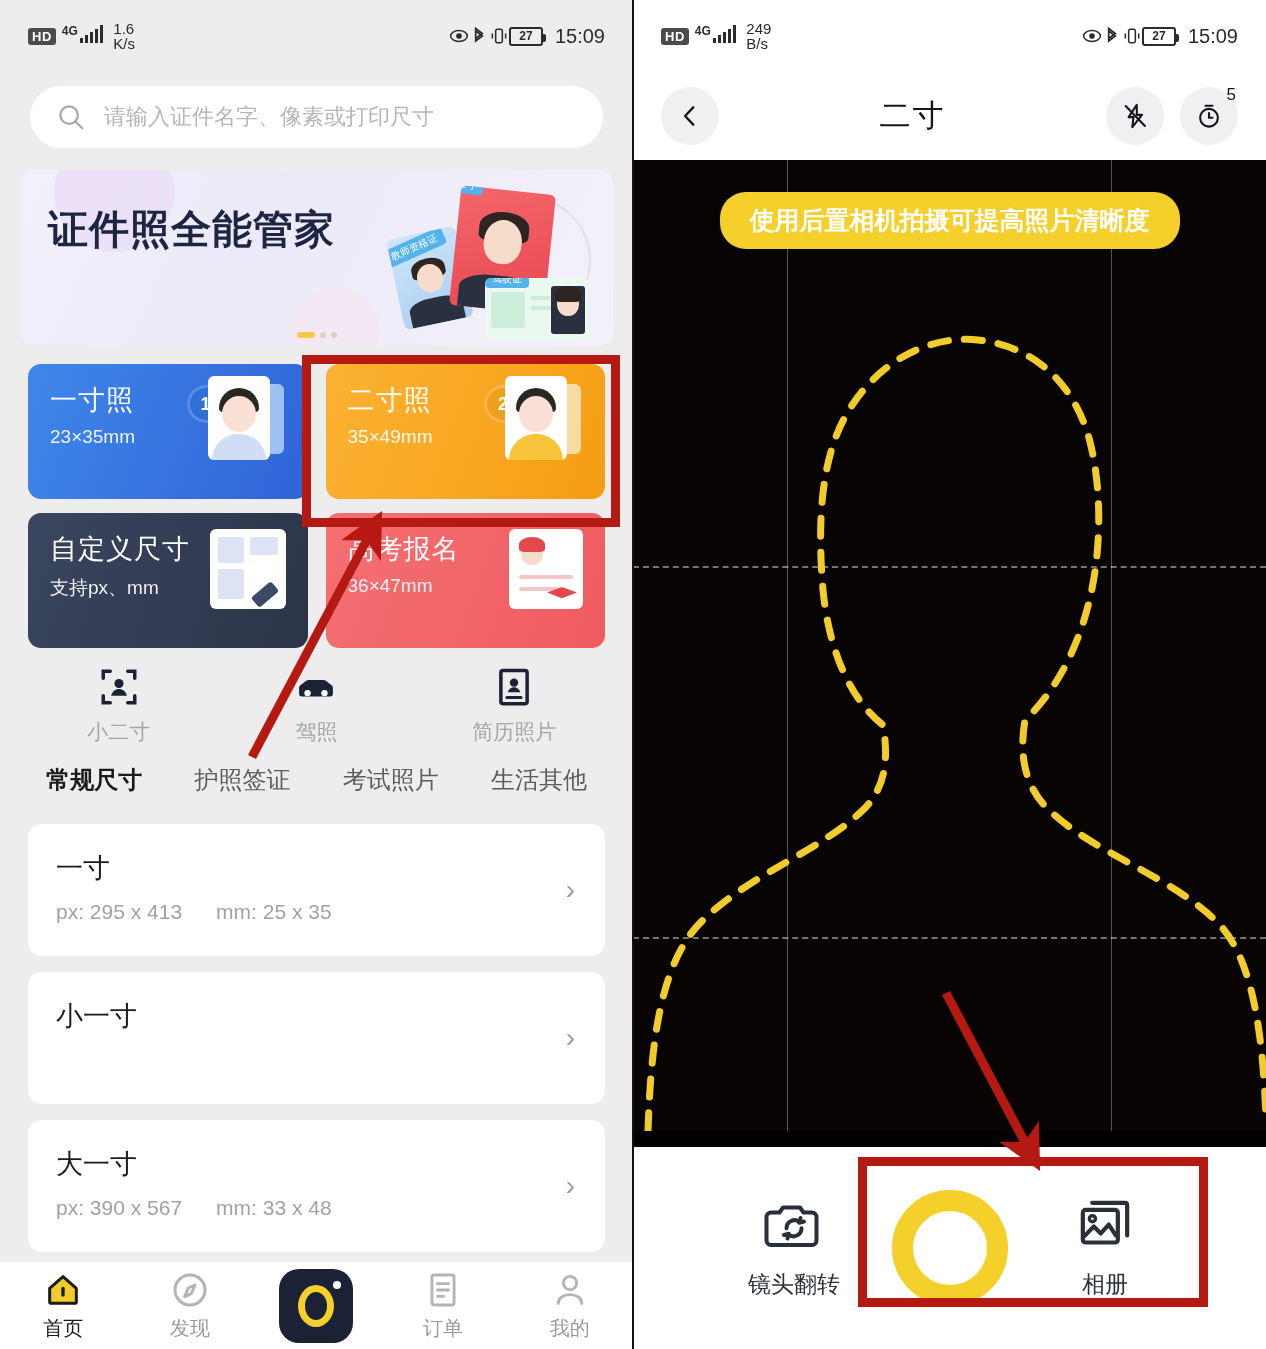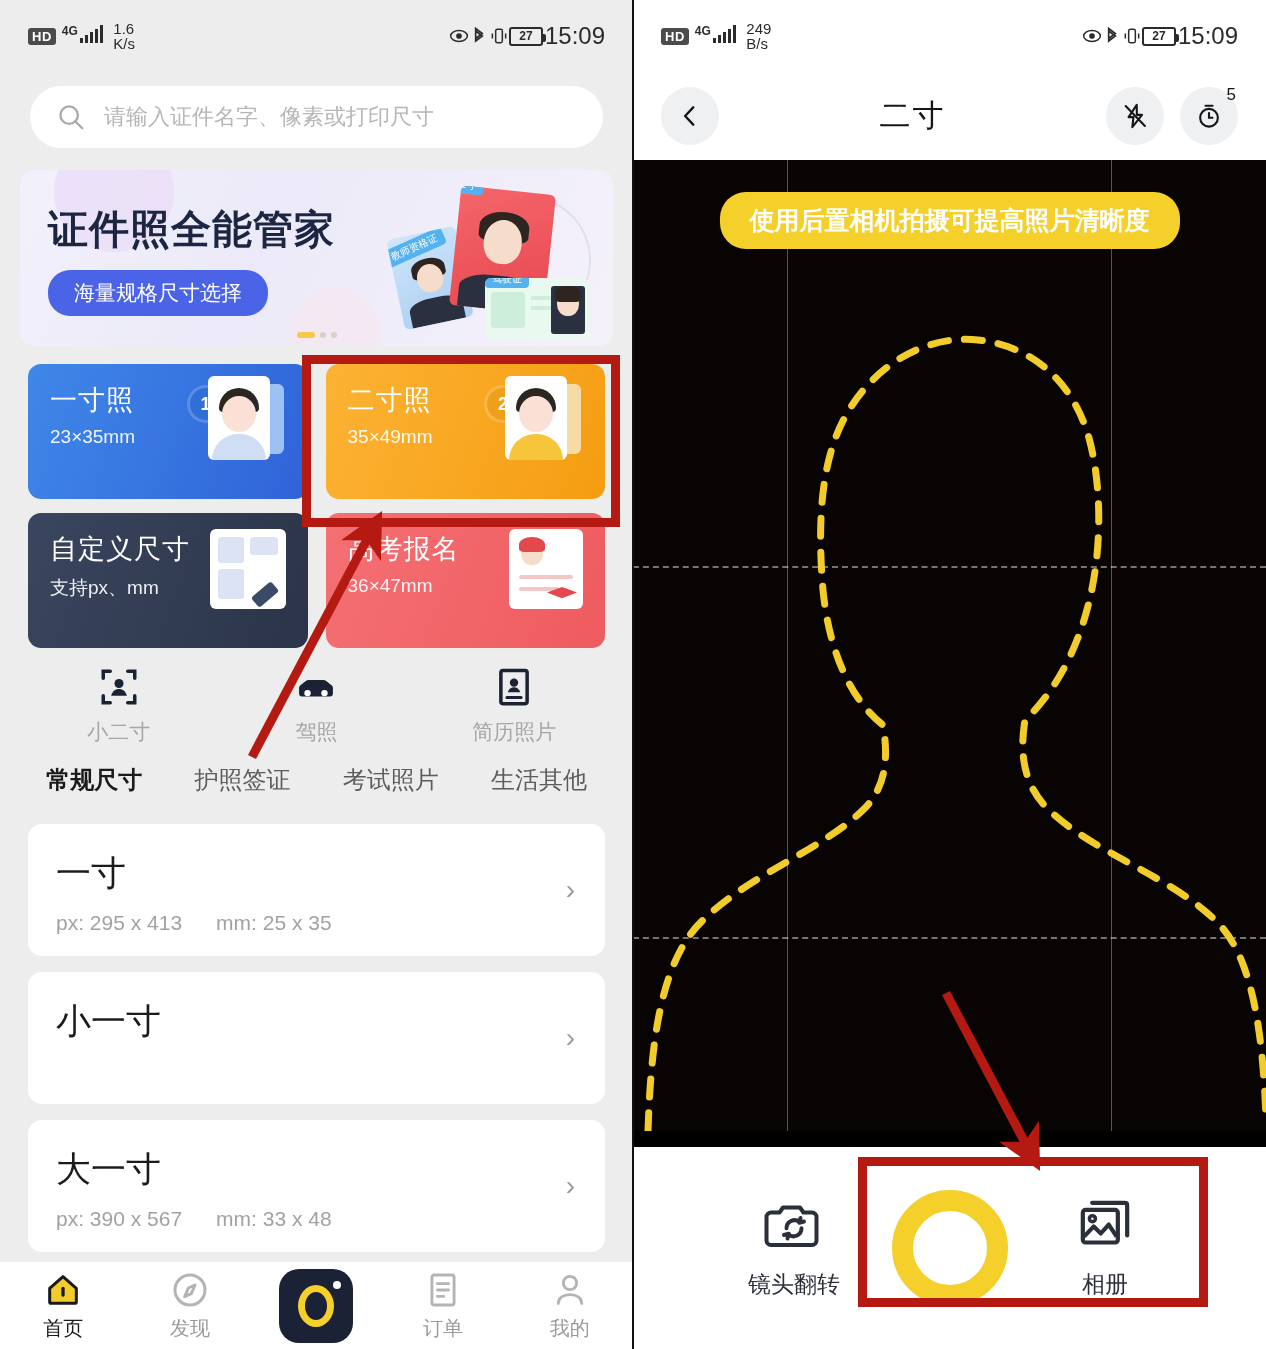--- a/index.html
+++ b/index.html
@@ -37,21 +37,21 @@
   .speed span { display: block; }
   .batt {
     position: relative; width: 34px; height: 19px; border: 2px solid #2b2b2b;
     border-radius: 3px; display: flex; align-items: center; justify-content: center;
     font-size: 12px; font-weight: bold;
   }
   .batt::after {
     content:""; position:absolute; right:-5px; top:5px; width:3px;height:8px;
     background:#2b2b2b; border-radius:0 2px 2px 0;
   }
-  .clock { font-size: 24px; margin-left: 2px; }
+  .clock { font-size: 20px; margin-left: 12px; }
   .ic { width: 20px; height: 20px; display:inline-block; }
 
   
   .searchbar {
     margin: 14px 30px 0; height: 62px; background: #fff; border-radius: 31px;
     display: flex; align-items: center; padding: 0 26px; gap: 18px;
   }
   .searchbar .ph { color: #b6b6b6; font-size: 22px; }
 
   
@@ -133,21 +133,21 @@
     width: 104px; height: 10px; background:#f8d32f; z-index:-1;
   }
   .tab .txt { position: relative; z-index: 2;}
 
   
   .sizelist { margin: 20px 28px 0; display:flex; flex-direction:column; gap:16px; }
   .sizeitem {
     background:#fff; border-radius:14px; height:132px; padding: 26px 26px 0 28px;
     position:relative;
   }
-  .si-title { font-size:35px; color:#1b1b1b; }
+  .si-title { font-size:27px; color:#1b1b1b; }
   .si-meta { margin-top:14px; font-size:21px; color:#a2a2a2; display:flex; gap:34px;}
   .chev { position:absolute; right:30px; top:50%; transform:translateY(-50%); color:#9a9a9a; font-size:28px;}
 
   
   .bottomnav {
     position:absolute; left:0; bottom:0; width:633px; height:88px; background:#fff;
     display:grid; grid-template-columns:repeat(5,1fr); align-items:center;
     border-top:1px solid #eee;
   }
   .nav { text-align:center; }
@@ -238,21 +238,20 @@
         <circle cx="10.5" cy="10.5" r="7" fill="none" stroke="#a8a8a8" stroke-width="1.8"></circle>
         <path d="M15.6 15.6L21 21" stroke="#a8a8a8" stroke-width="1.8" stroke-linecap="round"></path>
       </svg>
       <span class="ph">请输入证件名字、像素或打印尺寸</span>
     </div>
 
     <div class="banner">
       <span class="banner-blob b1"></span>
       <span class="banner-blob b2"></span>
       <div class="banner-title">证件照全能管家</div>
-      <div class="banner-btn">海量规格尺寸选择</div>
       <div class="banner-art">
         <span class="arc"></span>
         <span class="card-pic cp-blue">
           <span class="hair" style="left:18px;top:26px;width:34px;height:20px"></span>
           <span class="face" style="left:22px;top:32px;width:26px;height:28px"></span>
           <span class="torso" style="left:8px;bottom:0;width:54px;height:26px"></span>
           <span class="tagchip" style="left:-6px;top:4px;transform:rotate(-12deg)">教师资格证</span>
         </span>
         <span class="card-pic cp-red">
           <span class="hair" style="left:22px;top:22px;width:50px;height:30px"></span>

